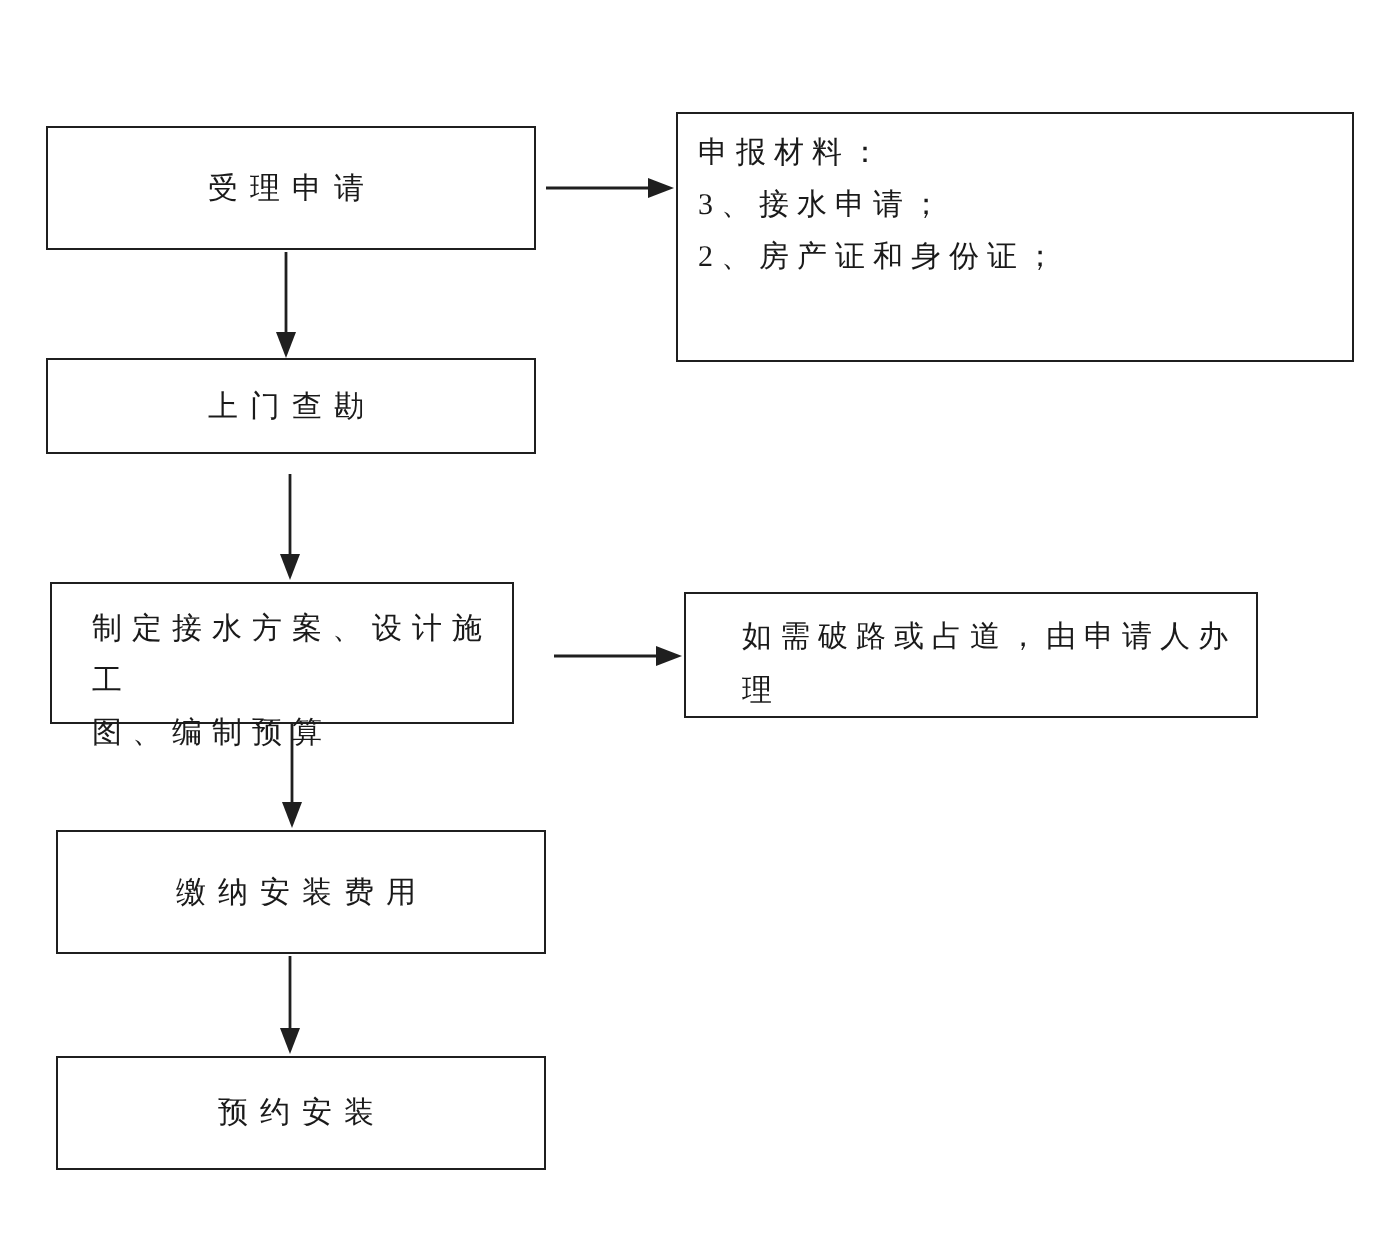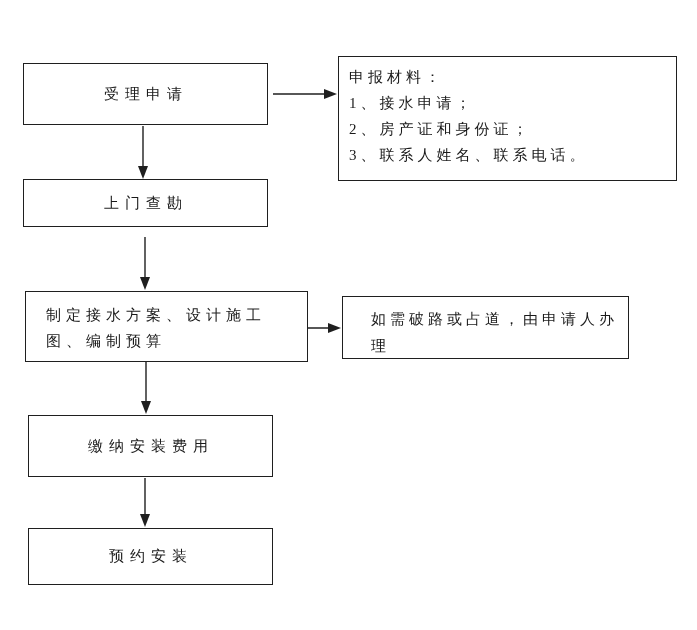--- a/index.html
+++ b/index.html
@@ -52,21 +52,21 @@
     line-height: 26px;
     padding: 7px 6px 0 10px;
   }
   .note-road {
     line-height: 27px;
     padding: 9px 6px 0 10px;
   }
   
   #box-step-1 { left: 23px;  top: 63px;  width: 245px; height: 62px;  }
   #box-step-2 { left: 23px;  top: 179px; width: 245px; height: 48px;  }
-  #box-step-3 { left: 25px;  top: 291px; width: 283px; height: 71px; padding-left: 20px;  }
+  #box-step-3 { left: 25px;  top: 291px; width: 232px; height: 71px; padding-left: 20px;  }
   #box-step-4 { left: 28px;  top: 415px; width: 245px; height: 62px;  }
   #box-step-5 { left: 28px;  top: 528px; width: 245px; height: 57px;  }
   #box-note-1 { left: 338px; top: 44px;  width: 339px; height: 125px; margin-top: 12px; }
   #box-note-2 { left: 342px; top: 296px; width: 287px; height: 63px; padding-left: 28px;  }
   .arrows-layer {
     position: absolute;
     left: 0; top: 0;
     width: 697px; height: 630px;
     pointer-events: none;
   }
@@ -121,22 +121,21 @@
   <div id="box-step-5" class="box flow-box">
     <span>预约安装</span>
   </div>
 
   <div id="box-step-4" class="box flow-box">
     <span>缴纳安装费用</span>
   </div>
 
   <div id="box-note-1" class="box note-box note-materials">
     <div>申报材料：</div>
-    <div>1、接水申请；</div>
+    <div>3、接水申请；</div>
     <div>2、房产证和身份证；</div>
-    <div>3、联系人姓名、联系电话。</div>
   </div>
 
   <div id="box-note-2" class="box note-box note-road">
     <div>如需破路或占道，由申请人办理</div>
   </div>
 
 </div>
 
 </body></html>

